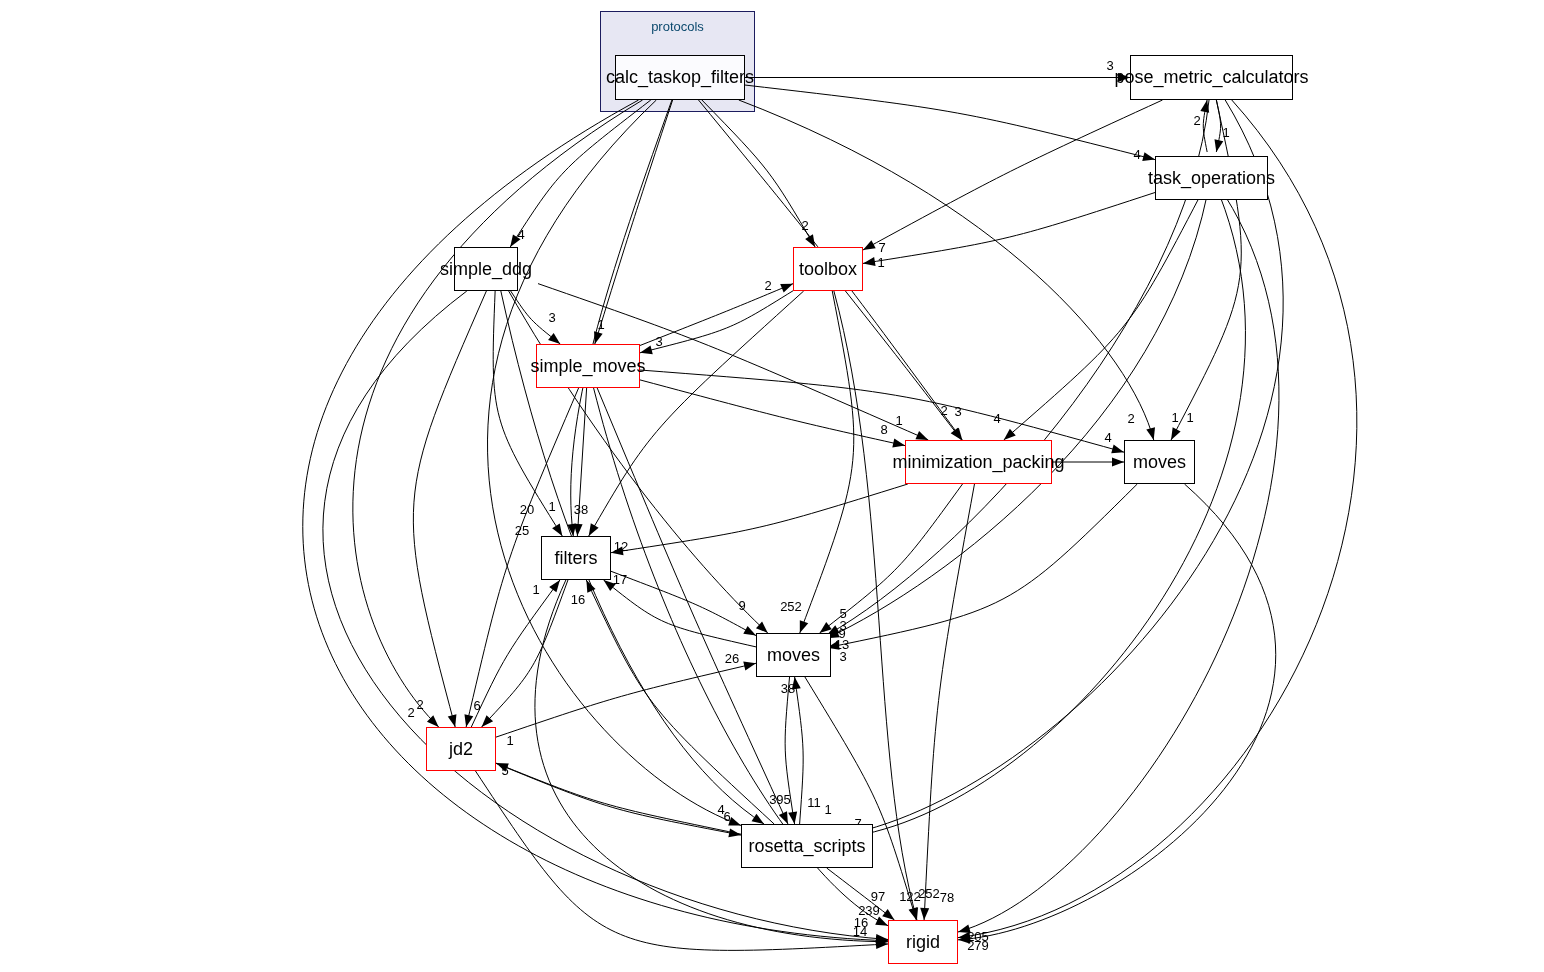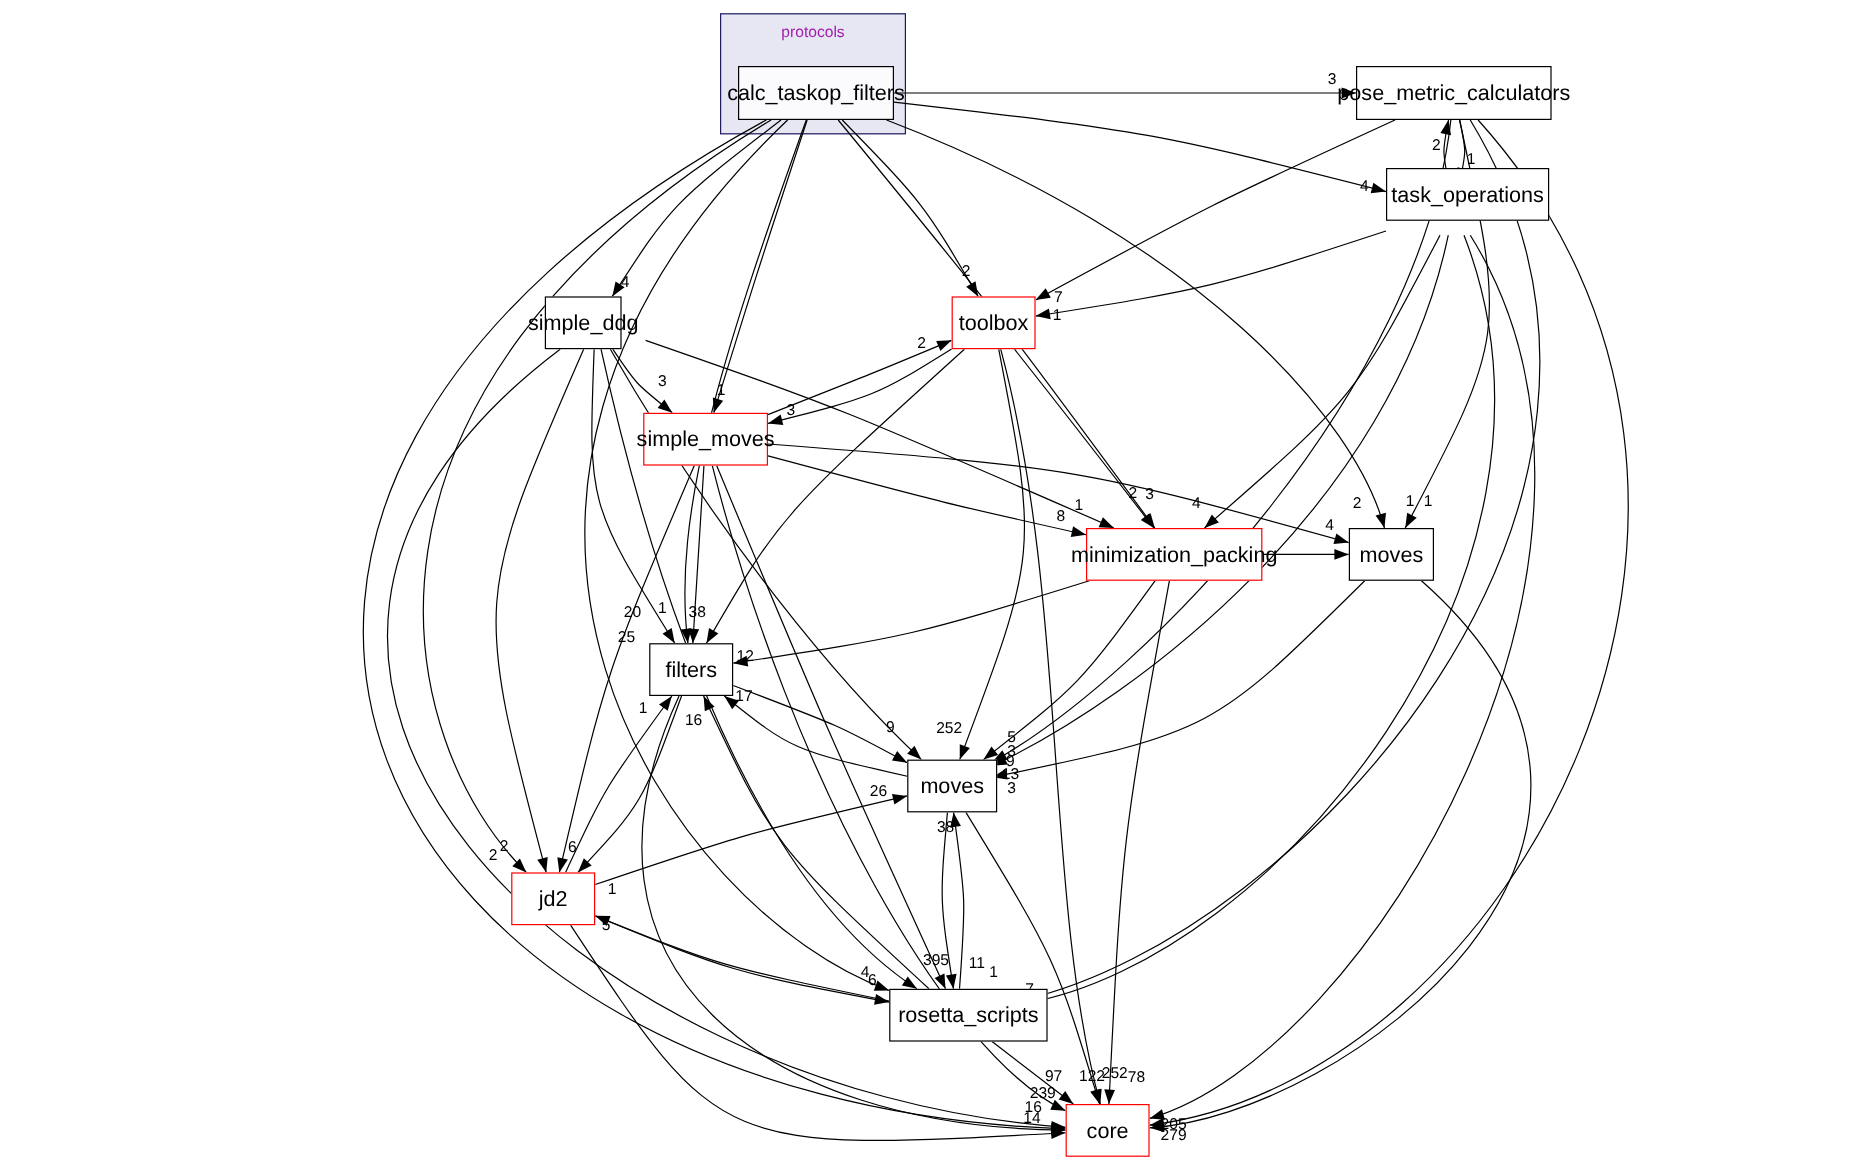--- a/index.html
+++ b/index.html
@@ -1,20 +1,20 @@
 <!DOCTYPE html>
 <html><head>
 <meta charset="utf-8">
 <style>
   html,body{margin:0;padding:0;background:#ffffff;}
   body{width:1544px;height:972px;position:relative;font-family:"Liberation Sans",sans-serif;}
   #graph{position:absolute;left:0;top:0;width:1544px;height:972px;}
   #edge-svg{position:absolute;left:0;top:0;z-index:2;}
   .cluster{position:absolute;z-index:1;background:#e7e7f3;border:1px solid #1c1c5e;box-sizing:border-box;}
-  .cluster-label{font-size:13px;color:#a21caf;text-align:center;margin-top:7px;}
+  .cluster-label{font-size:13px;color:#0c4a6e;text-align:center;margin-top:7px;}
   .node{position:absolute;z-index:3;display:flex;align-items:center;justify-content:center;
         background:#ffffff;border:1px solid #000000;box-sizing:border-box;
         font-size:18px;color:#000;white-space:nowrap;}
   .node.current{background:#fbfbfe;}
   .node.red{border-color:#ff0000;text-align:right;}
   .edge{fill:none;stroke:#000000;stroke-width:1;}
   .arrowhead{fill:#000000;stroke:none;}
   .edge-label{font-family:"Liberation Sans",sans-serif;font-size:13px;fill:#000000;text-anchor:middle;}
 </style>
 </head>
@@ -206,24 +206,24 @@
       <path d="M 826.7118644067797 868 C 875 905, 875 905, 894.4594594594595 920" class="edge"></path>
       <polygon points="894.4594594594595,920 887.7026224646232,909.1098597885422 882.2080517215694,916.2379515633146" class="arrowhead"></polygon>
     </svg>
 
   <div class="cluster" style="left: 600px; top: 11px; width: 155px; height: 101px;">
     <div class="cluster-label">protocols</div>
   </div>
 
   <div class="node current" style="left: 615px; top: 55px; width: 130px; height: 45px;">calc_taskop_filters</div>
   <div class="node" style="left: 1130px; top: 55px; width: 163px; height: 45px;">pose_metric_calculators</div>
-  <div class="node" style="left: 1155px; top: 140px; width: 136px; height: 44px;">task_operations</div>
+  <div class="node" style="left: 1155px; top: 156px; width: 113px; height: 44px;">task_operations</div>
   <div class="node" style="left: 454px; top: 247px; width: 64px; height: 44px;">simple_ddg</div>
   <div class="node red" style="left: 793px; top: 247px; width: 70px; height: 44px;">toolbox</div>
   <div class="node red" style="left: 536px; top: 344px; width: 104px; height: 44px;">simple_moves</div>
   <div class="node red" style="left: 905px; top: 440px; width: 147px; height: 44px;">minimization_packing</div>
   <div class="node" style="left: 1124px; top: 440px; width: 71px; height: 44px;">moves</div>
   <div class="node" style="left: 541px; top: 536px; width: 70px; height: 44px;">filters</div>
   <div class="node" style="left: 756px; top: 633px; width: 75px; height: 44px;">moves</div>
   <div class="node red" style="left: 426px; top: 727px; width: 70px; height: 44px;">jd2</div>
   <div class="node" style="left: 741px; top: 824px; width: 132px; height: 44px;">rosetta_scripts</div>
-  <div class="node red" style="left: 888px; top: 920px; width: 70px; height: 44px;">core</div>
+  <div class="node red" style="left: 888px; top: 920px; width: 70px; height: 44px;">rigid</div>
 </div>
 
 </body></html>

